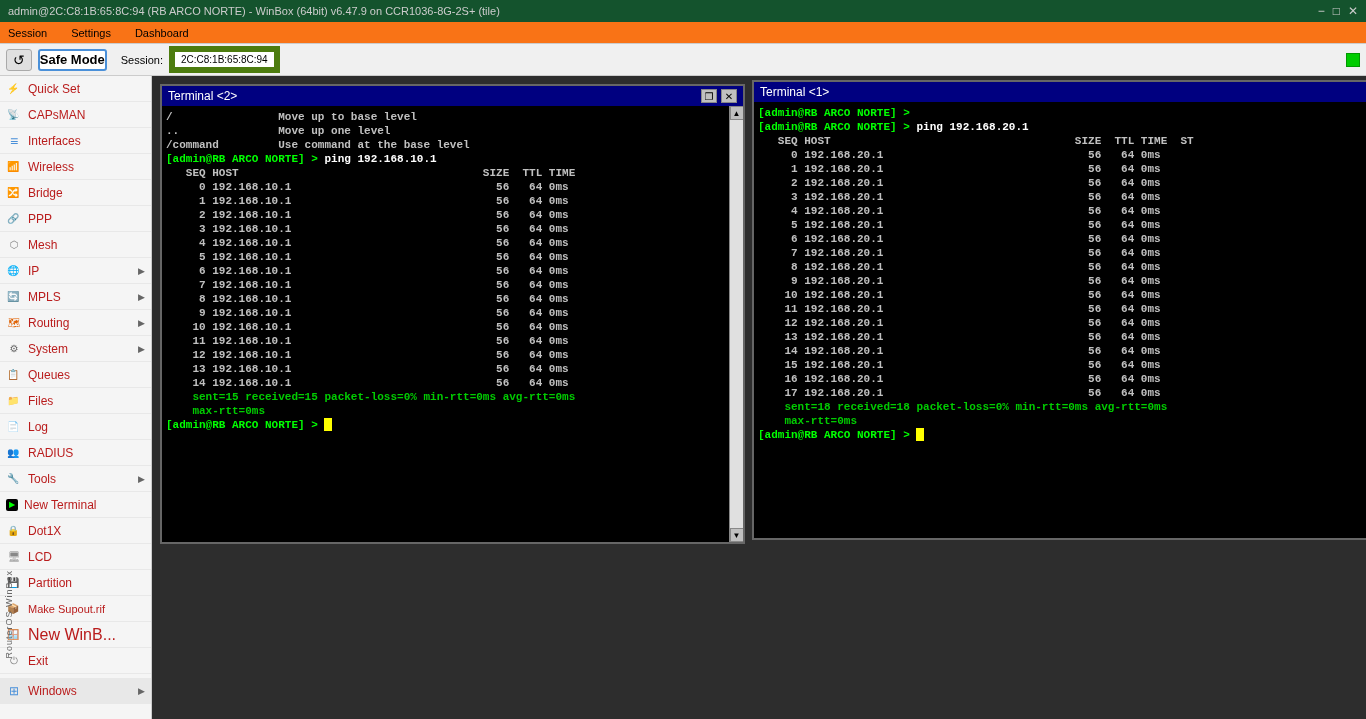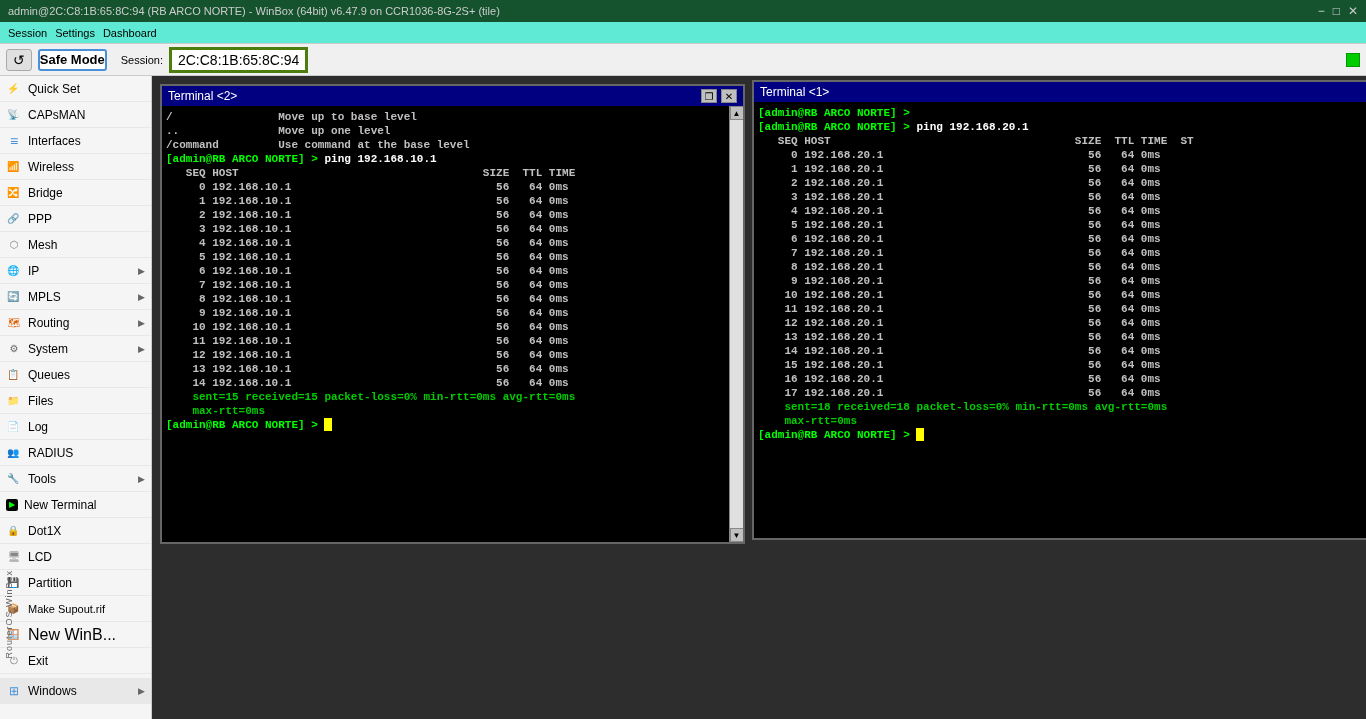--- a/index.html
+++ b/index.html
@@ -29,25 +29,26 @@
       gap: 8px;
     }
     #title-bar-controls span {
       cursor: pointer;
       color: #ccc;
       font-size: 12px;
     }
 
     
     #menu-bar {
-      background: #5eead4;
+      background: #f97316;
       height: 22px;
       display: flex;
       align-items: center;
       padding: 0 4px;
+      gap: 16px;
       border-bottom: 1px solid #ccc;
     }
     #menu-bar span {
       font-size: 11px;
       color: #000;
       cursor: pointer;
       padding: 2px 4px;
     }
 
     
@@ -77,23 +78,23 @@
       font-weight: bold;
       color: #000;
     }
     #session-label {
       font-size: 11px;
       color: #000;
       margin-left: 8px;
     }
     #session-value {
       background: #fff;
-      border: 3px solid #4d7c0f;
+      border: 6px solid #4d7c0f;
       padding: 2px 6px;
-      font-size: 14px;
+      font-size: 10px;
       color: #000;
     }
     #status-green {
       width: 14px;
       height: 14px;
       background: #00cc00;
       border: 1px solid #009900;
       margin-left: auto;
     }
 
@@ -128,21 +129,21 @@
       height: 16px;
       margin-right: 6px;
       flex-shrink: 0;
       display: flex;
       align-items: center;
       justify-content: center;
       font-size: 10px;
     }
     .sidebar-label {
       font-size: 12px;
-      color: #000000;
+      color: #b91c1c;
       flex: 1;
     }
     .sidebar-arrow {
       font-size: 9px;
       color: #666;
     }
 
     
     #content {
       flex: 1;

